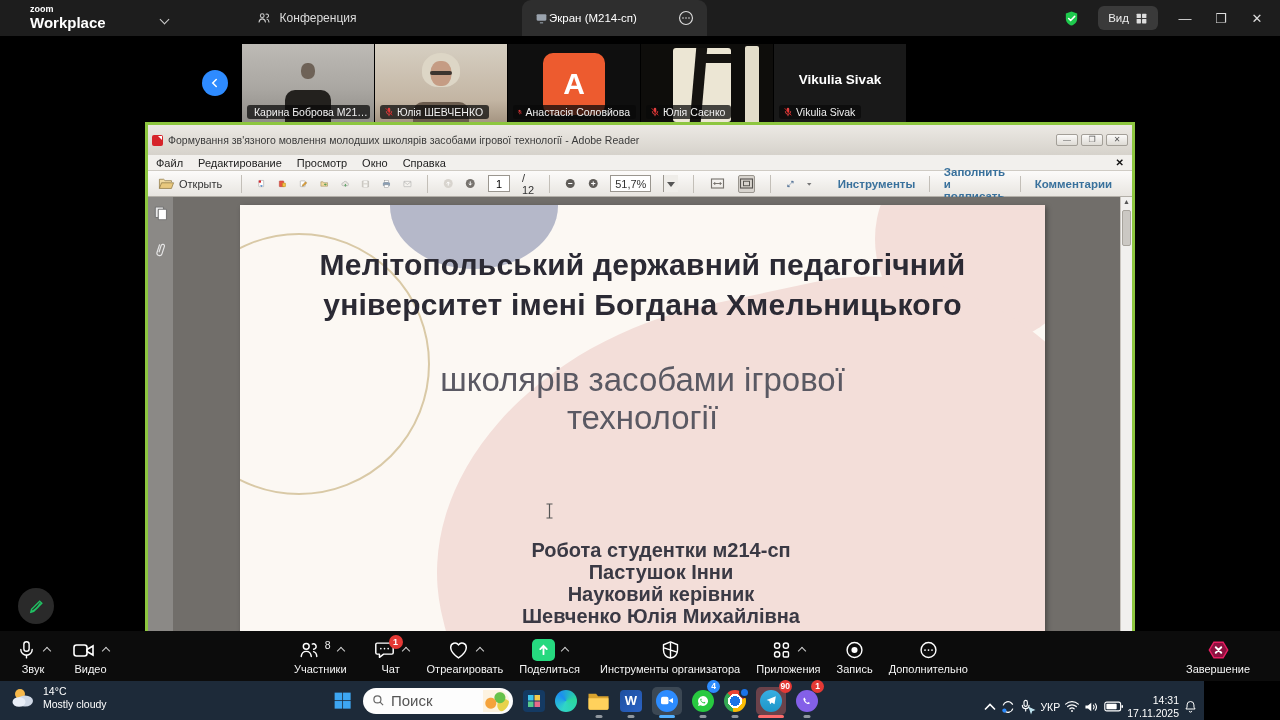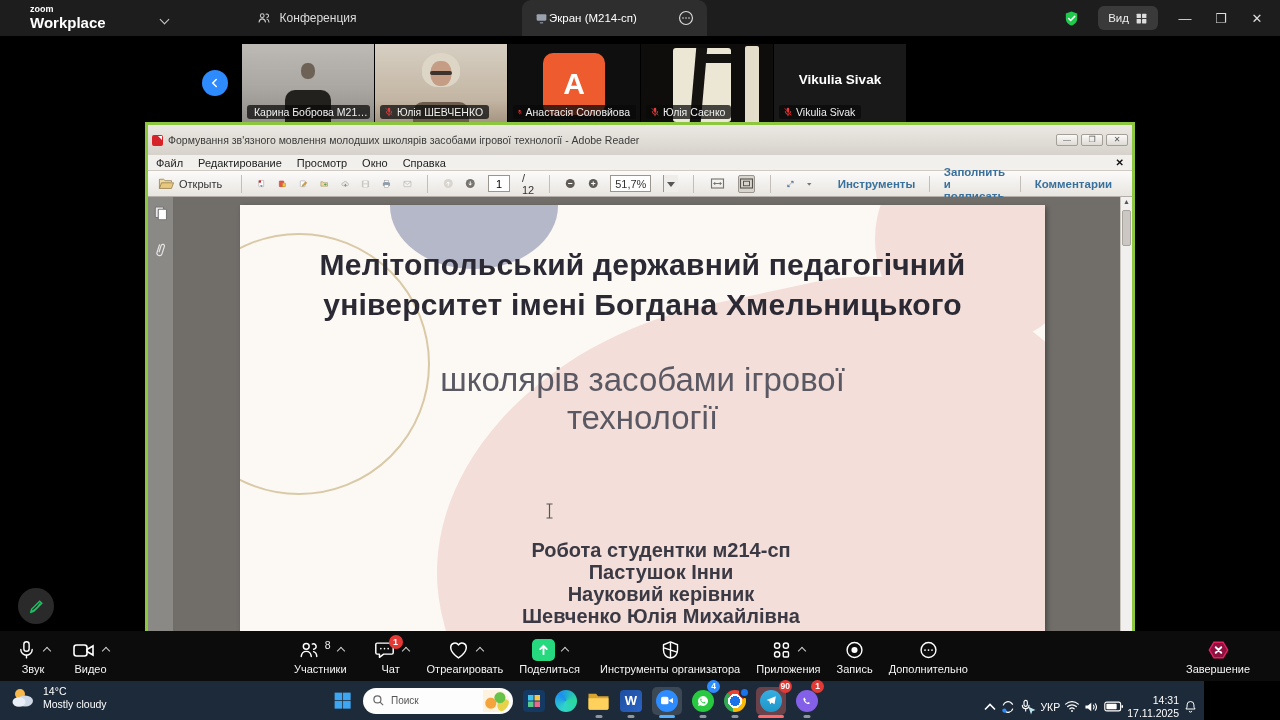--- a/index.html
+++ b/index.html
@@ -142,21 +142,21 @@
   .weather { position:absolute; left:10px; top:4px; display:flex; align-items:center; gap:7px; }
   .weather .wtxt { font-size:10.5px; line-height:13px; }
   .tcenter { position:absolute; left:332px; top:0; height:39px; display:flex; align-items:center; gap:10px; }
   .titem { position:relative; height:39px; display:flex; align-items:center; justify-content:center; flex:none;}
   .ind { position:absolute; bottom:2px; left:50%; transform:translateX(-50%); height:3px; width:7px;
     border-radius:2px; background:#8f969e; }
   .ind.blue { background:#52b0ff; width:16px; }
   .ind.red { background:#ff6b6b; width:26px; }
   .searchpill { width:150px; height:26px; border-radius:13px; background:#fdfdfd; display:flex;
     align-items:center; padding:0 4px 0 9px; gap:6px; color:#555; }
-  .searchpill .stxt { font-size:10px; flex:1; }
+  .searchpill .stxt { font-size:15px; flex:1; }
   .sart { width:26px; height:22px; border-radius:0 11px 11px 0; background:
     radial-gradient(circle at 30% 60%, #f5a33b 0 5px, transparent 6px),
     radial-gradient(circle at 65% 35%, #67c24a 0 5px, transparent 6px),
     radial-gradient(circle at 80% 70%, #e8d24a 0 6px, transparent 7px), #fdf3e0; }
   .appicon { width:22px; height:22px; border-radius:50%; position:relative; }
   .sqicon { width:22px; height:22px; border-radius:4px; position:relative; display:flex;
     align-items:center; justify-content:center; }
   .ztile { width:30px; height:28px; border-radius:5px; background:rgba(255,255,255,.14);
     display:flex; align-items:center; justify-content:center; }
   .ttile { width:30px; height:28px; border-radius:5px; background:rgba(205,95,95,.45);

